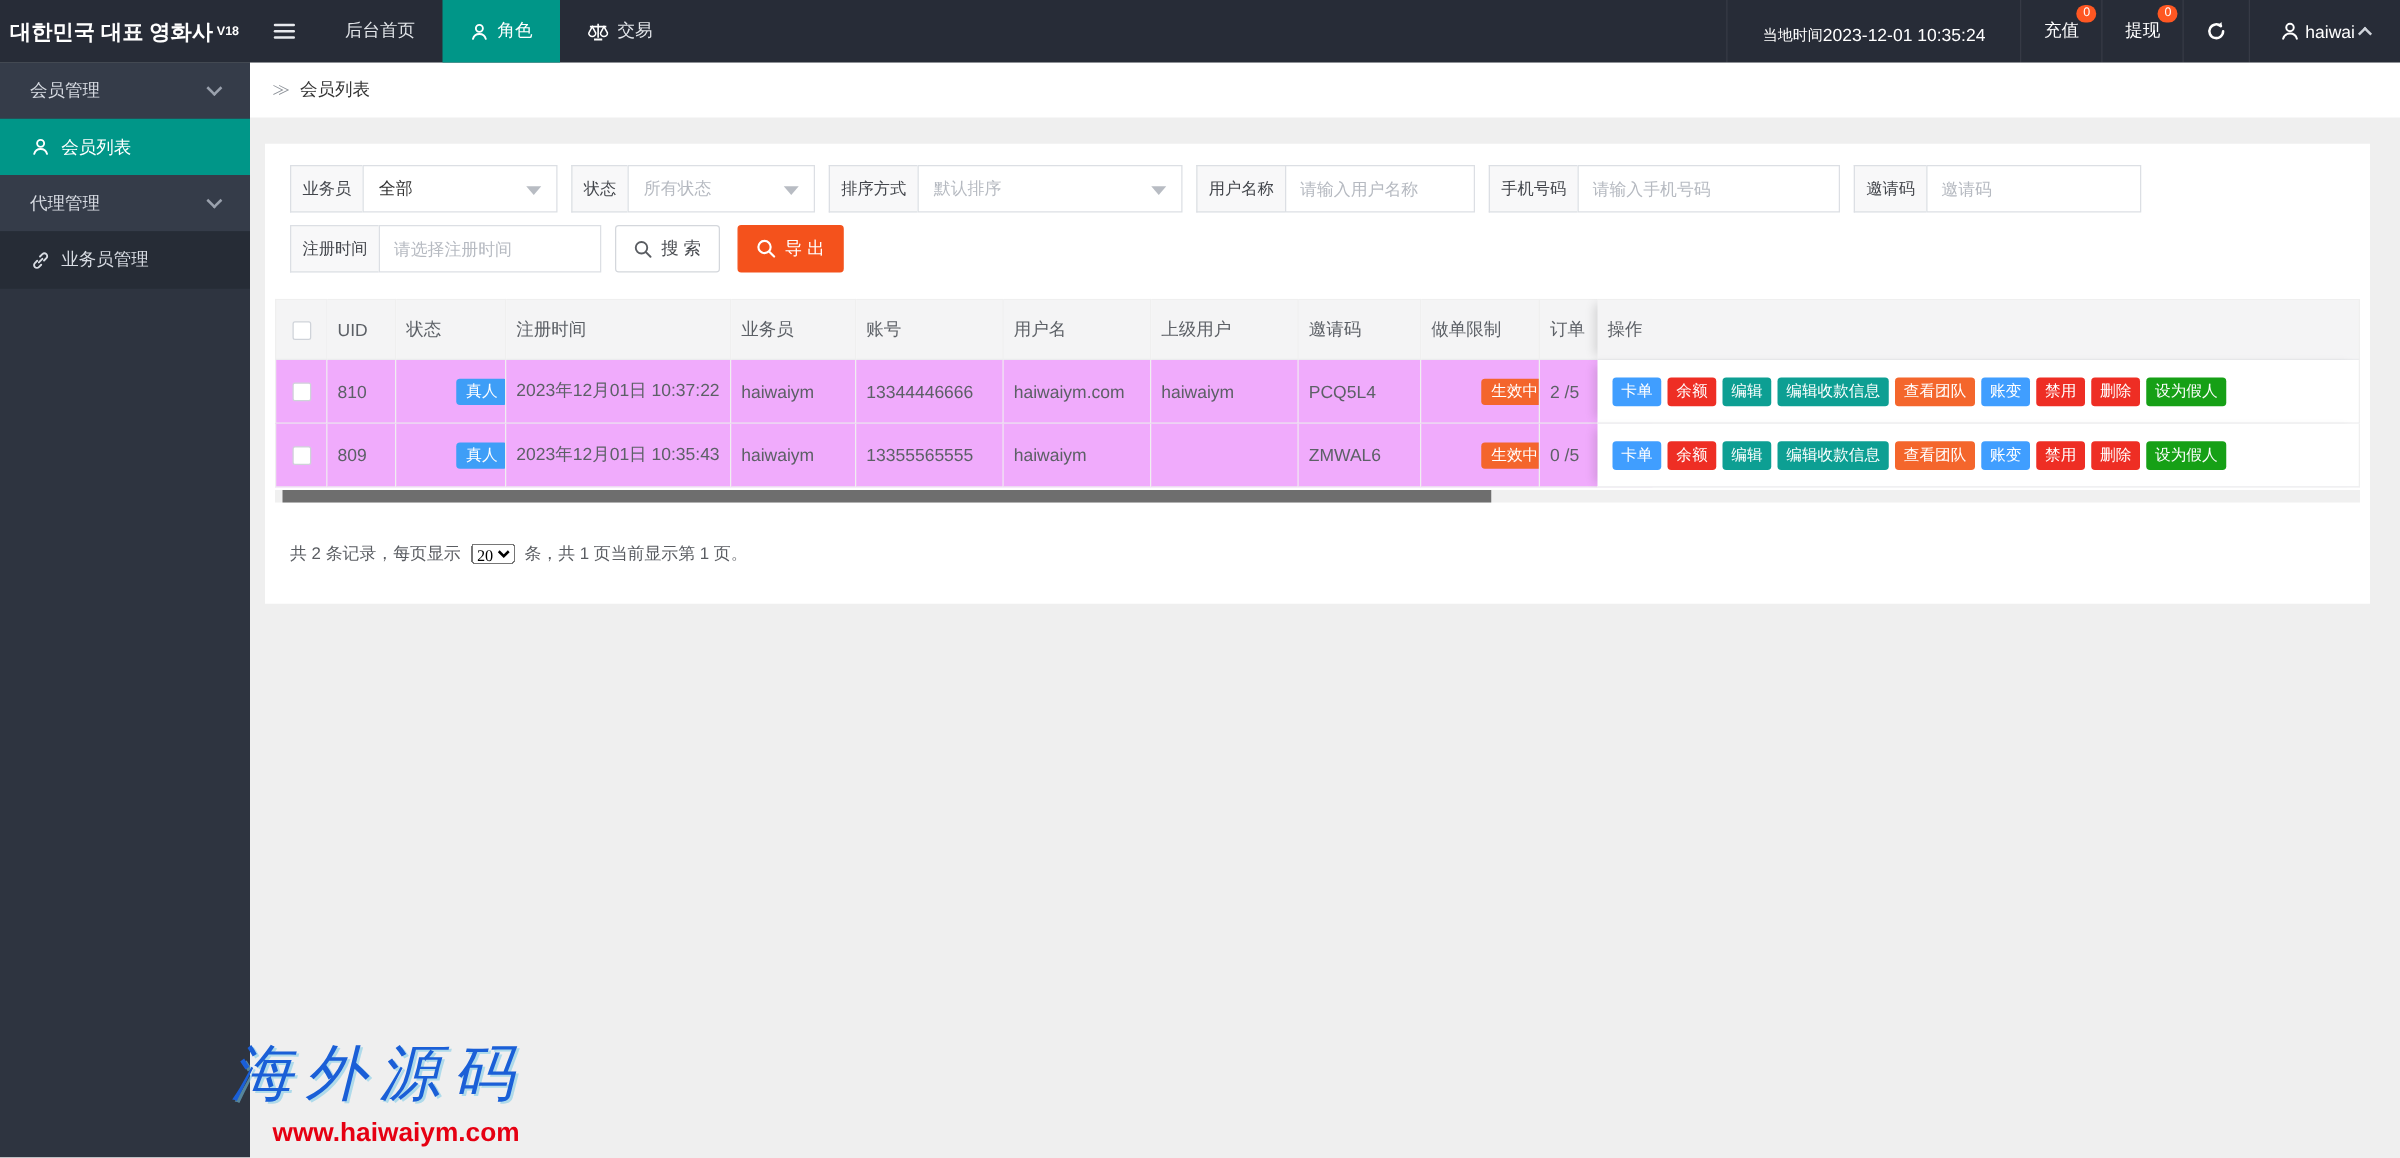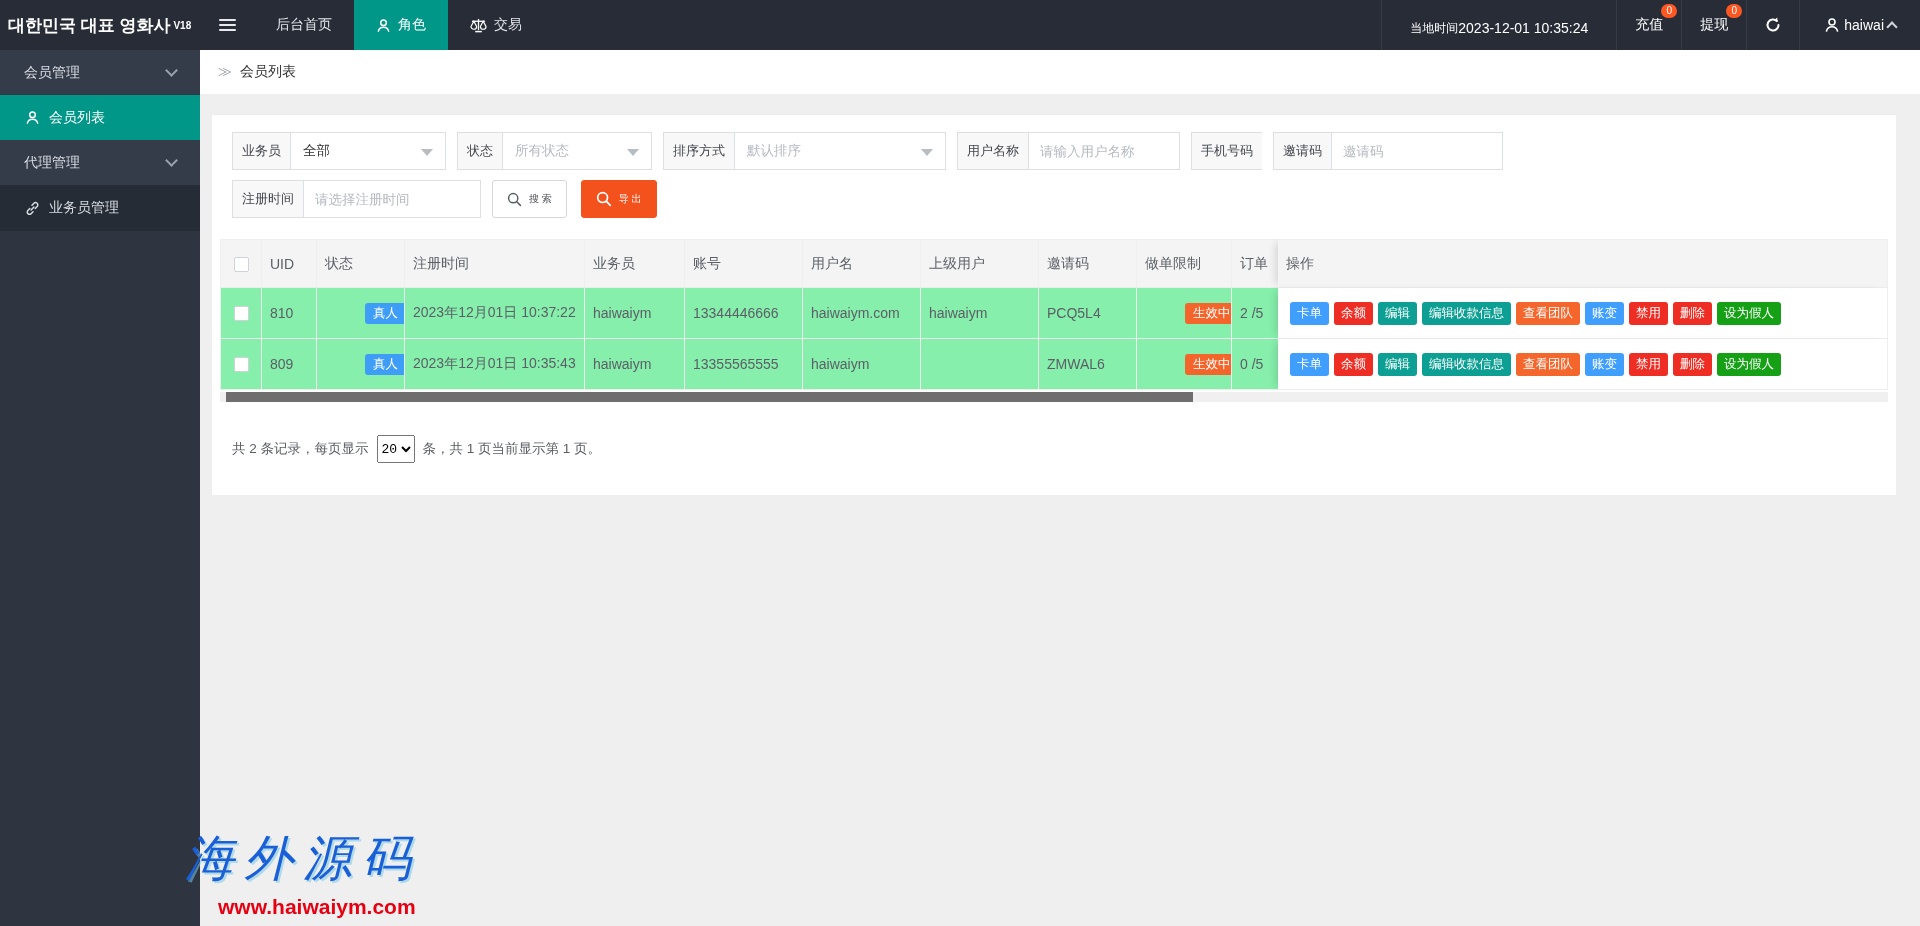--- a/index.html
+++ b/index.html
@@ -70,32 +70,32 @@
     padding:0 12px; font-size:13.5px; position:relative; cursor:pointer; background:#fff; }
   .fselect .val { color:#333; }
   .fselect .ph { color:#b6bac1; }
   .caret { position:absolute; right:12px; top:16px; width:0; height:0;
     border-left:6px solid transparent; border-right:6px solid transparent;
     border-top:7px solid #b8bcc3; }
   .finput { border:1px solid #dcdfe4; padding:0 11px; font-size:13.5px; color:#333;
     outline:none; font-family:"Liberation Sans",sans-serif; }
   .finput::placeholder { color:#b6bac1; }
   .btn { height:38px; display:inline-flex; align-items:center; gap:7px; border-radius:3px;
-    font-size:10px; cursor:pointer; padding:0 14px; }
+    font-size:14px; cursor:pointer; padding:0 14px; }
   .btn-search { background:#fff; border:1px solid #d4d7dc; color:#4a4d52; margin-right:14px; }
   .btn-export { background:#f4521c; border:1px solid #f4521c; color:#fff; }
 
   
   .table-wrap { margin:21px -12px 0 -12px; overflow:hidden; position:relative; }
   table { border-collapse:separate; border-spacing:0; table-layout:fixed; width:1687px; }
   th, td { border-bottom:1px solid #ebecee; border-right:1px solid #efefef;
     font-weight:normal; text-align:left; padding:0 8px; white-space:nowrap; overflow:hidden; }
   th { background:#f4f4f5; height:49px; font-size:14px; color:#5c6066; border-top:1px solid #efefef; }
   th:first-child, td:first-child { border-left:1px solid #efefef; text-align:center; padding:0; }
-  td { height:51px; font-size:14px; color:#5c6066; background:#86efac; }
+  td { height:51px; font-size:14px; color:#5c6066; background:#f0abfc; }
   .col-op { position:sticky; right:0; z-index:5;
     box-shadow:-6px 0 8px -4px rgba(0,0,0,.14); }
   th.col-op { background:#f4f4f5; }
   td.col-op { background:#fff; padding-left:12px; }
   .cb { display:inline-block; width:15px; height:15px; border:1px solid #cfd3d9;
     border-radius:2px; background:#fff; vertical-align:middle; cursor:pointer; }
   .tag { display:inline-block; color:#fff; font-size:12.5px; line-height:21px;
     padding:0 8px; border-radius:3px;margin-left:40px; }
   .tag-status { background:#3e9ef7; }
   .tag-limit { background:#f4652c; }
@@ -103,22 +103,22 @@
     padding:0 7px; border-radius:3px; margin-right:5px; cursor:pointer; white-space:nowrap; }
 
   
   .hscroll { margin:2px -12px 0 -12px; height:10px; background:#f0f0f0; position:relative; }
   .hthumb { position:absolute; left:6px; top:0; height:10px; width:58%;
     background:#6e6e6e; cursor:pointer; }
 
   
   .pagination { margin-top:17px; font-size:13.5px; color:#5a5d62; display:flex;
     align-items:center; gap:5px; }
-  .page-size { height:28px; font-size:13px; margin:16px 3px;
-    font-family:Liberation Mono, monospace; }
+  .page-size { height:16px; font-size:13px; margin:16px 3px;
+    font-family:Liberation Serif, serif; }
 
   
   .watermark { position:absolute; left:185px; top:826px; z-index:40; pointer-events:none; }
   .wm-title { font-family:"Liberation Serif", serif; font-style:italic; font-weight:normal;
     font-size:49px; color:#1a5fd7; letter-spacing:10px;
     text-shadow:2px 2px 0 rgba(120,200,230,.55); }
   .wm-url { font-size:21px; font-weight:bold; color:#e60012; margin-left:33px; margin-top:3px; }
 
   svg { display:block; }
 </style>
@@ -254,20 +254,21 @@
           <span class="ph">默认排序</span>
           <span class="caret"></span>
         </span>
       </div>
       <div class="fgroup">
         <span class="flabel">用户名称</span>
         <input class="finput" style="width: 152px;" placeholder="请输入用户名称">
       </div>
       <div class="fgroup">
         <span class="flabel">手机号码</span>
+        <input class="finput" style="width: 210px;" placeholder="请输入手机号码">
       </div>
       <div class="fgroup">
         <span class="flabel">邀请码</span>
         <input class="finput" style="width: 172px;" placeholder="邀请码">
       </div>
     </div>
 
     <div class="filter-row second">
       <div class="fgroup">
         <span class="flabel">注册时间</span>

